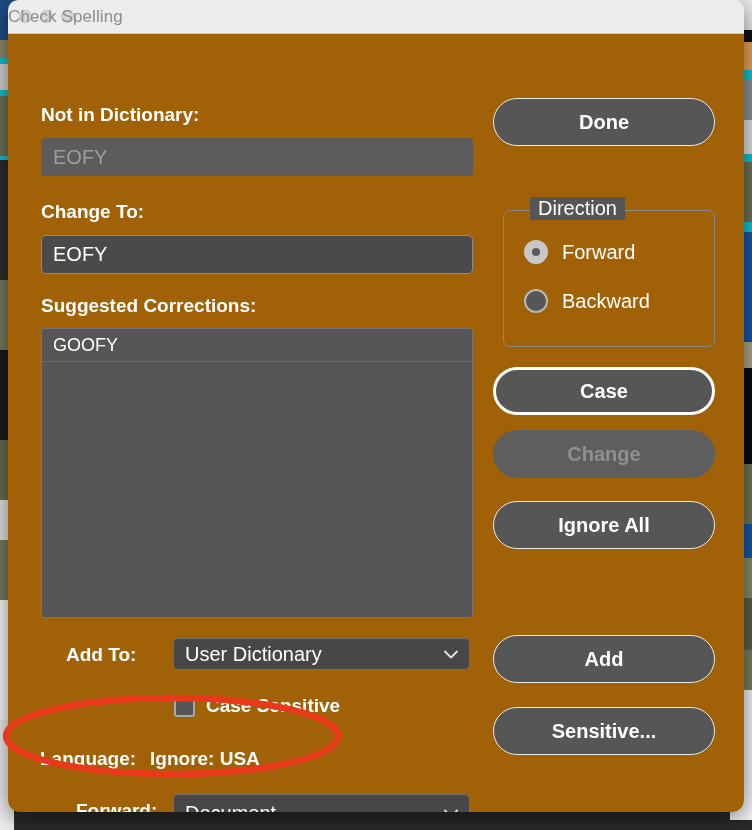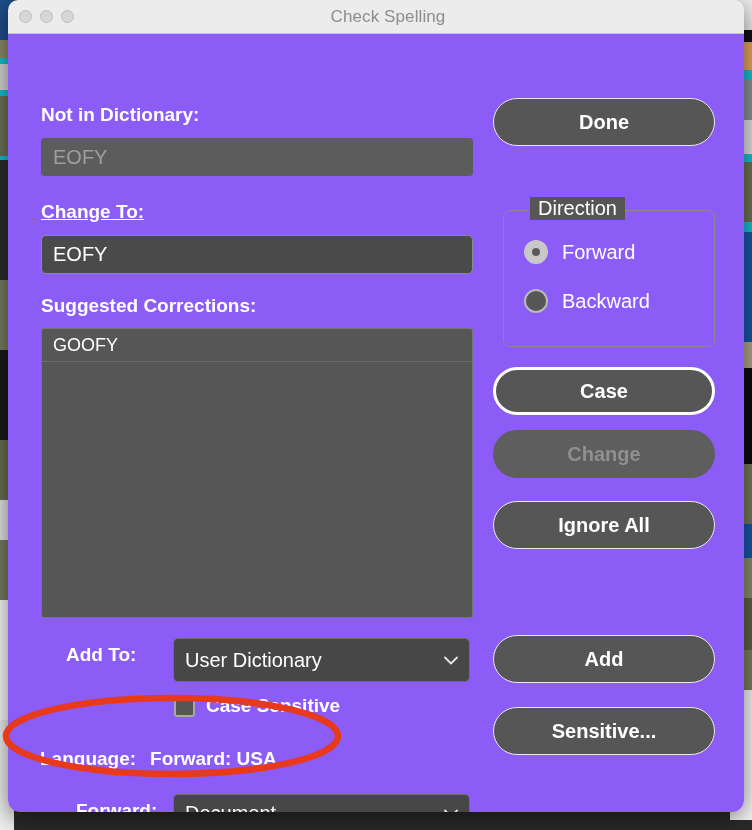--- a/index.html
+++ b/index.html
@@ -58,33 +58,31 @@
   .light {
     width: 13px; height: 13px;
     border-radius: 50%;
     background: #d6d6d6;
     border: 1px solid #bdbdbd;
     box-sizing: border-box;
   }
   #title-text {
     position: absolute;
     left: 0; right: 8px;
-    text-align: center;
     font-size: 17px;
     color: #8d8d8d;
     letter-spacing: .1px;
     pointer-events: none;
-    padding-left: 32px;
   }
 
   
   #body {
     position: relative;
     height: 779px;
-    background: #8b5cf6;
+    background: #a16207;
     box-sizing: border-box;
     padding: 0;
   }
 
   .label {
     color: #ffffff;
     font-size: 19px;
     font-weight: bold;
   }
 
@@ -96,21 +94,21 @@
     background: #5c5c5c;
     border-radius: 4px;
     display: flex; align-items: center;
     padding-left: 12px;
     box-sizing: border-box;
     color: #9e9e9e;
     font-size: 20px;
   }
 
   
-  #lbl-changeto { position: absolute; left: 33px; top: 167px; text-decoration: underline; }
+  #lbl-changeto { position: absolute; left: 33px; top: 167px; }
   #fld-changeto {
     position: absolute; left: 33px; top: 201px;
     width: 432px; height: 39px;
     background: #4a4a4a;
     border: 1px solid #8c8c8c;
     border-radius: 5px;
     display: flex; align-items: center;
     padding-left: 11px;
     box-sizing: border-box;
     color: #ffffff;
@@ -135,21 +133,21 @@
     color: #ffffff;
     font-size: 18px;
     border-bottom: 1px solid #6a6a6a;
     box-sizing: border-box;
   }
 
   
   #lbl-addto { position: absolute; left: 58px; top: 610px; }
   #sel-addto {
     position: absolute; left: 165px; top: 604px;
-    width: 297px; height: 44px;
+    width: 297px; height: 32px;
     background: #474747;
     border: 1px solid #6f6f6f;
     border-radius: 5px;
     box-sizing: border-box;
     display: flex; align-items: center;
     padding: 0 11px;
     color: #ffffff;
     font-size: 20px;
   }
   .sel-value { flex: 1; }
@@ -360,21 +358,21 @@
         </svg>
       </div>
 
       <div id="chk-case-wrap">
         <span id="chk-case-box"></span>
         <span class="label">Case Sensitive</span>
       </div>
 
       <div id="row-language">
         <span class="label">Language:</span>
-        <span class="label">Forward: USA</span>
+        <span class="label">Ignore: USA</span>
       </div>
 
       <div class="label" id="lbl-search">Forward:</div>
       <div id="sel-search">
         <span class="sel-value">Document</span>
         <svg class="chev" viewBox="0 0 14 9">
           <path d="M1 1.5 L7 7.5 L13 1.5" fill="none" stroke="#e6e6e6" stroke-width="1.8" stroke-linecap="round" stroke-linejoin="round"></path>
         </svg>
       </div>
 

